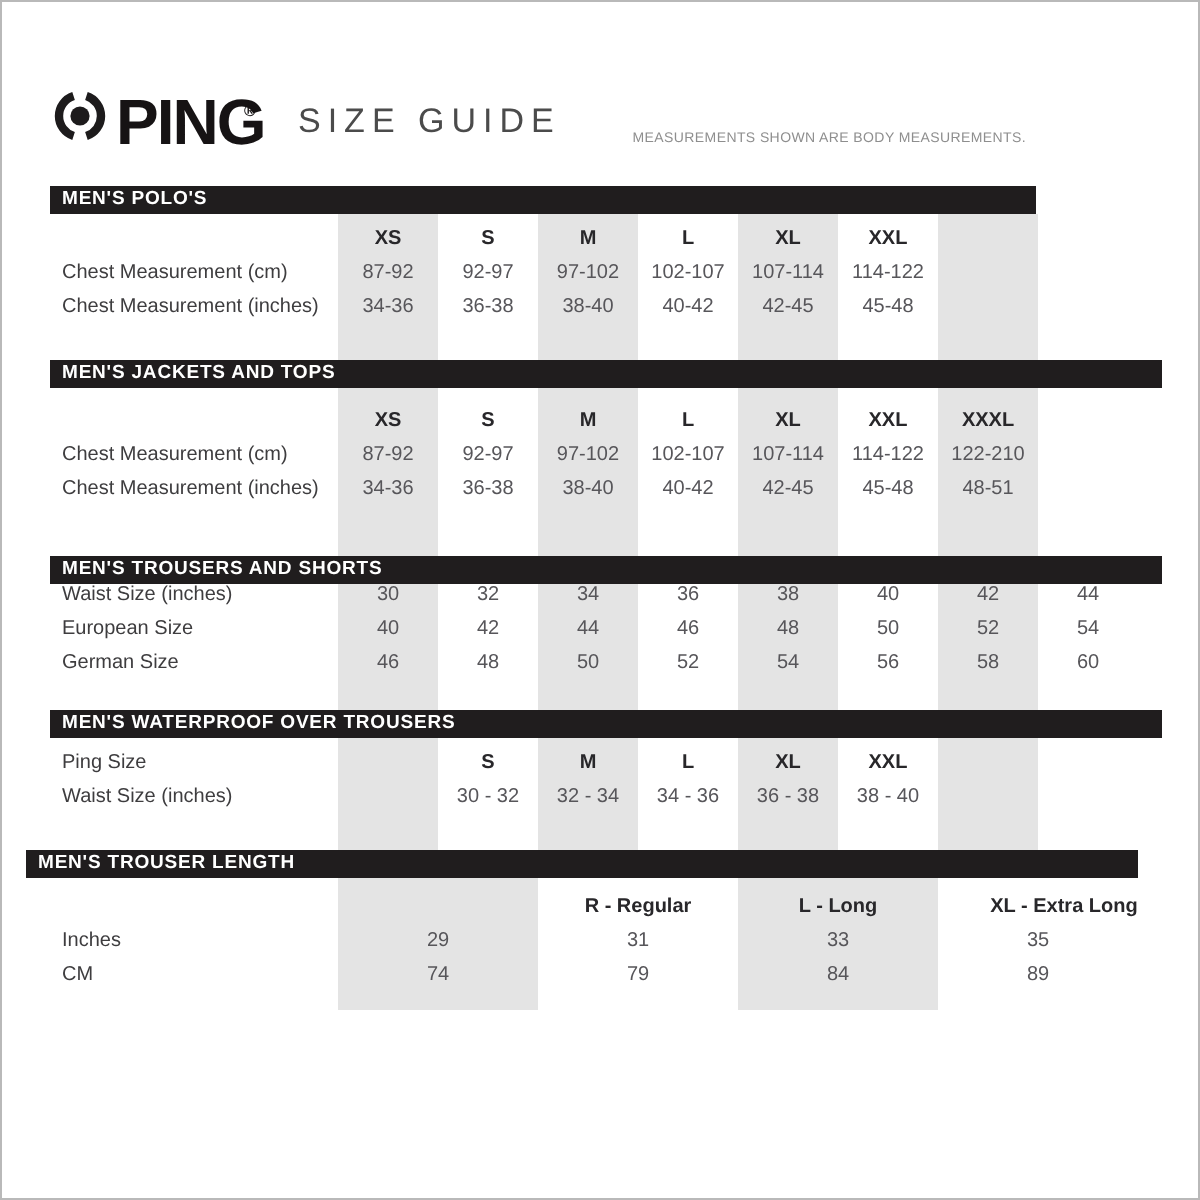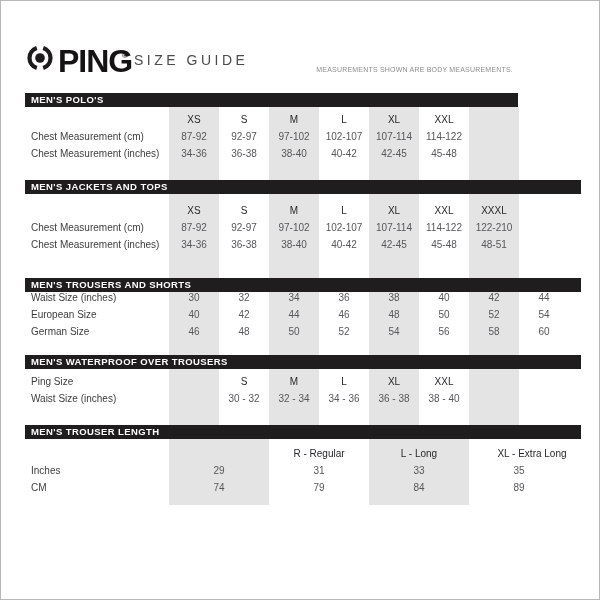--- a/index.html
+++ b/index.html
@@ -17,22 +17,22 @@
   #brand{
     position:absolute;left:57px;top:48px;
     font-size:32px;font-weight:700;letter-spacing:-1px;
     color:#161314;line-height:24px;
   }
   #regmark{
     position:absolute;left:121px;top:50px;
     font-size:8px;color:#161314;font-weight:700;
   }
   #pagetitle{
-    position:absolute;left:133px;top:51px;
-    font-size:14px;font-weight:400;letter-spacing:3.5px;
+    position:absolute;left:148px;top:51px;
+    font-size:17px;font-weight:400;letter-spacing:3.5px;
     color:#4b4b4b;line-height:17px;
   }
   #note{
     position:absolute;right:86px;top:65px;
     font-size:7px;letter-spacing:0.2px;
     color:#8e8e8e;
   }
   
   .stripe{position:absolute;background:#e4e4e4;z-index:0;}
   
@@ -45,21 +45,21 @@
   
   .row{position:absolute;left:0;width:600px;height:17px;z-index:3;}
   .rowlabel{
     position:absolute;left:30px;top:0;height:17px;line-height:17px;
     font-size:10px;color:#3e3d3f;white-space:nowrap;
   }
   .cell{
     position:absolute;top:0;height:17px;line-height:17px;
     font-size:10px;color:#57565a;text-align:center;white-space:nowrap;
   }
-  .cell.hdr{font-weight:400;color:#28272a;}
+  .cell.hdr{font-weight:700;color:#28272a;}
 </style>
 </head>
 <body>
 
 <div id="page">
 
   <svg id="logo" viewBox="0 0 28 28" xmlns="http://www.w3.org/2000/svg">
     <circle cx="14" cy="14" r="10.5" fill="none" stroke="#1d1b1c" stroke-width="4.2" pathLength="100" stroke-dasharray="40 10" stroke-dashoffset="45" transform="rotate(-90 14 14)"></circle>
     <circle cx="14" cy="14" r="4.8" fill="#1d1b1c"></circle>
   </svg>
@@ -178,21 +178,21 @@
       </div>
       <div class="row" style="top: 389px;">
         <div class="rowlabel">Waist Size (inches)</div>
         <div class="cell" style="left: 168px; width: 50px;"></div>
         <div class="cell" style="left: 218px; width: 50px;">30 - 32</div>
         <div class="cell" style="left: 268px; width: 50px;">32 - 34</div>
         <div class="cell" style="left: 318px; width: 50px;">34 - 36</div>
         <div class="cell" style="left: 368px; width: 50px;">36 - 38</div>
         <div class="cell" style="left: 418px; width: 50px;">38 - 40</div>
       </div>
-      <div class="bar" style="left: 24px; top: 424px; width: 556px;"><span>MEN'S TROUSER LENGTH</span></div>
+      <div class="bar" style="left: 12px; top: 424px; width: 556px;"><span>MEN'S TROUSER LENGTH</span></div>
       <div class="row" style="top: 444px;">
         <div class="cell hdr" style="left: 268px; width: 100px;">R - Regular</div>
         <div class="cell hdr" style="left: 368px; width: 100px;">L - Long</div>
         <div class="cell hdr" style="left: 468px; width: 100px; padding-left: 13px;">XL - Extra Long</div>
       </div>
       <div class="row" style="top: 461px;">
         <div class="rowlabel">Inches</div>
         <div class="cell" style="left: 168px; width: 100px;">29</div>
         <div class="cell" style="left: 268px; width: 100px;">31</div>
         <div class="cell" style="left: 368px; width: 100px;">33</div>

